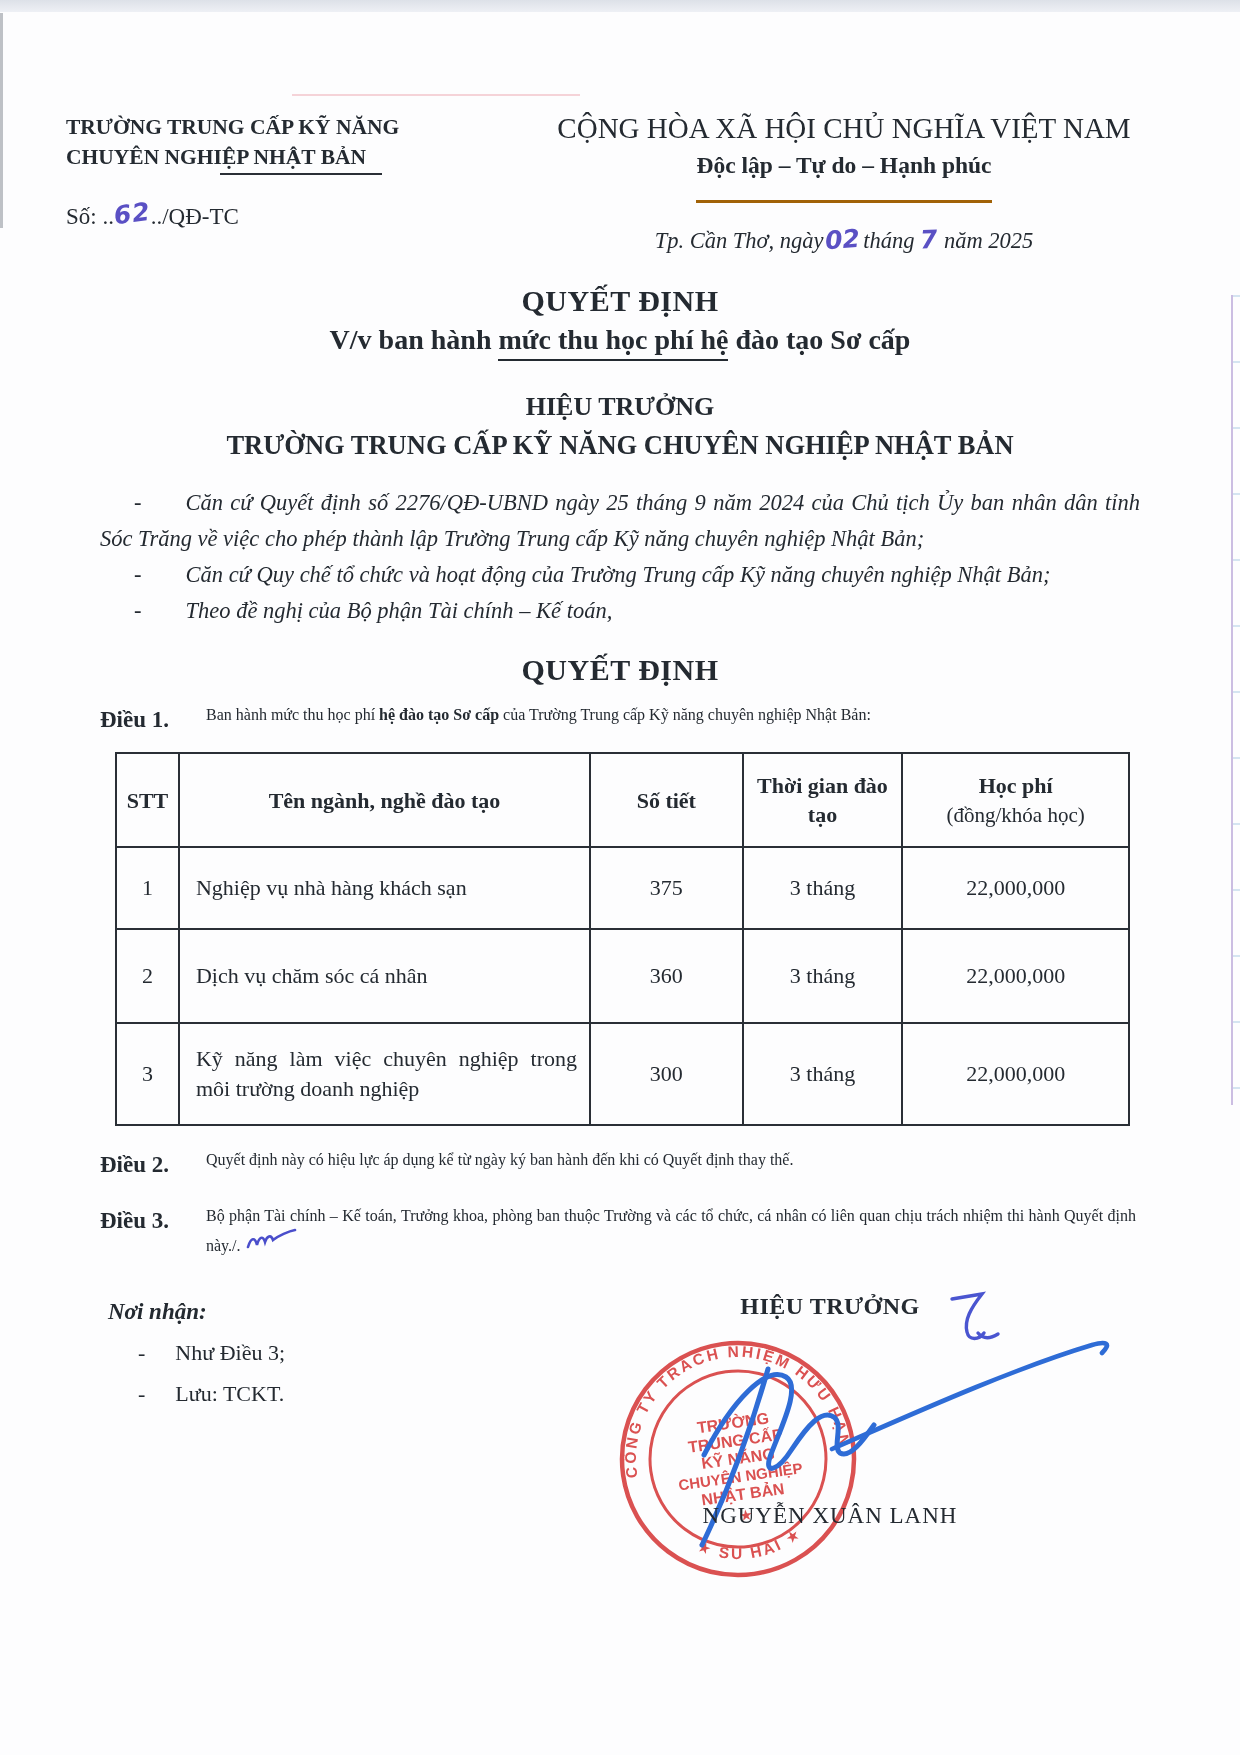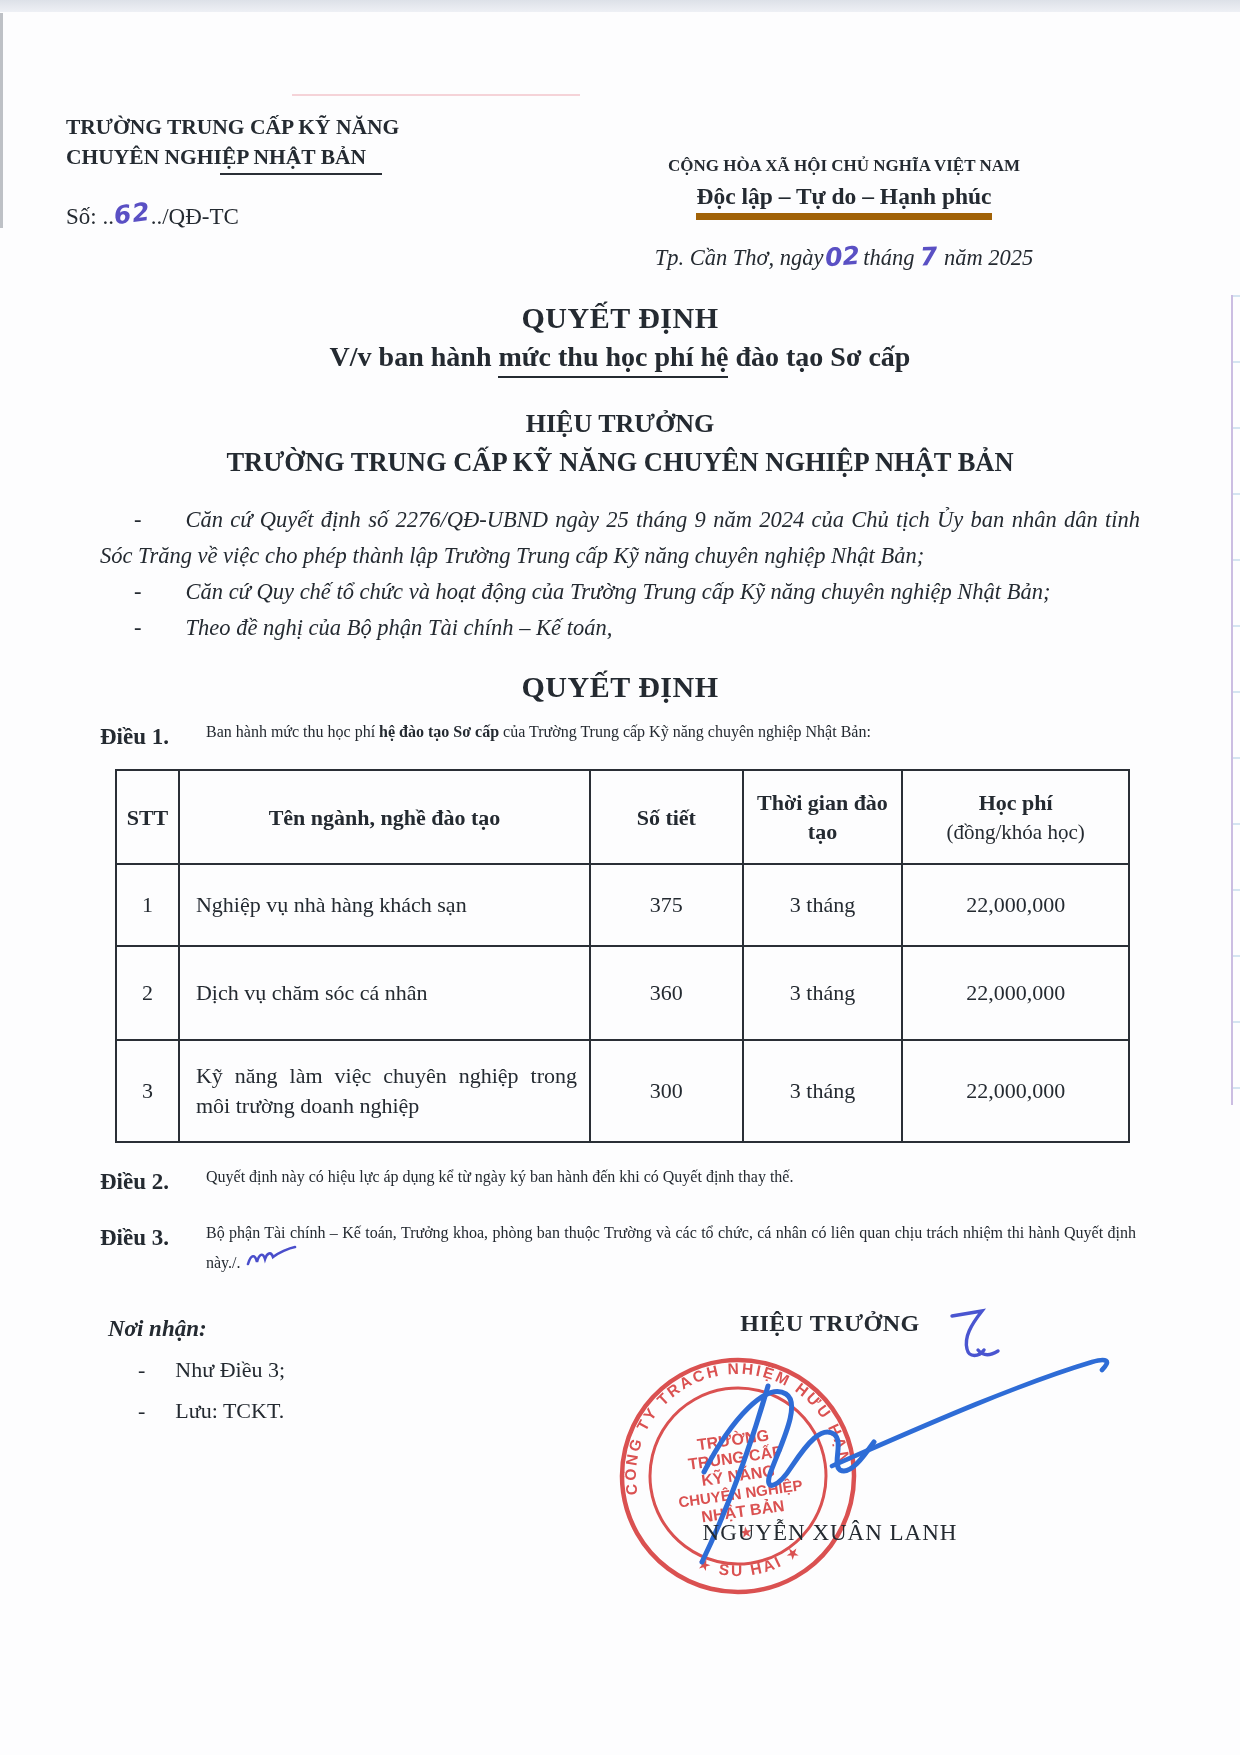--- a/index.html
+++ b/index.html
@@ -17,23 +17,23 @@
     background:repeating-linear-gradient(to bottom,#cfe0ef 0 2px,transparent 2px 66px);}
   
   .doc-header{display:flex;padding-top:112px;}
   .header-left{width:470px;margin-left:66px;text-align:left;}
   .org-name{font-weight:bold;font-size:21.5px;line-height:1.4;}
   .org-underline{width:162px;height:0;border-bottom:2.5px solid #2a2f36;margin:1px auto 0;}
   .so-line{margin-top:26px;font-size:23px;}
   .hand{font-family:"DejaVu Sans",sans-serif;font-style:italic;font-weight:600;color:#5a50c4;}
   .hand-so{display:inline-block;font-size:25px;transform:rotate(-7deg) translateY(-2px);letter-spacing:1px;}
   .header-right{width:600px;margin-left:8px;text-align:center;}
-  .national-1{font-weight:bold;font-size:17px;margin-top:44px;}
+  .national-1{font-weight:normal;font-size:29px;}
   .national-2{display:inline-block;margin-top:7px;font-weight:bold;font-size:23.5px;
-    border-bottom:7px solid #a16207;padding-bottom:3px;}
+    border-bottom:3px solid #a16207;padding-bottom:21px;}
   .date-line{margin-top:22px;font-style:italic;font-size:22.5px;}
   .hand-day{display:inline-block;font-size:25px;transform:rotate(-4deg);margin:0 4px 0 1px;}
   .hand-month{display:inline-block;font-size:25px;transform:rotate(-3deg);margin:0 7px 0 5px;}
   
   .title-block{text-align:center;margin-top:30px;}
   .title-main{font-size:30px;font-weight:bold;letter-spacing:.5px;}
   .title-sub{margin-top:6px;font-size:28px;font-weight:bold;}
   .sub-underlined{border-bottom:2.5px solid #242a31;padding-bottom:4px;}
   .issuer{text-align:center;margin-top:36px;font-weight:bold;}
   .issuer-1{font-size:26px;}

